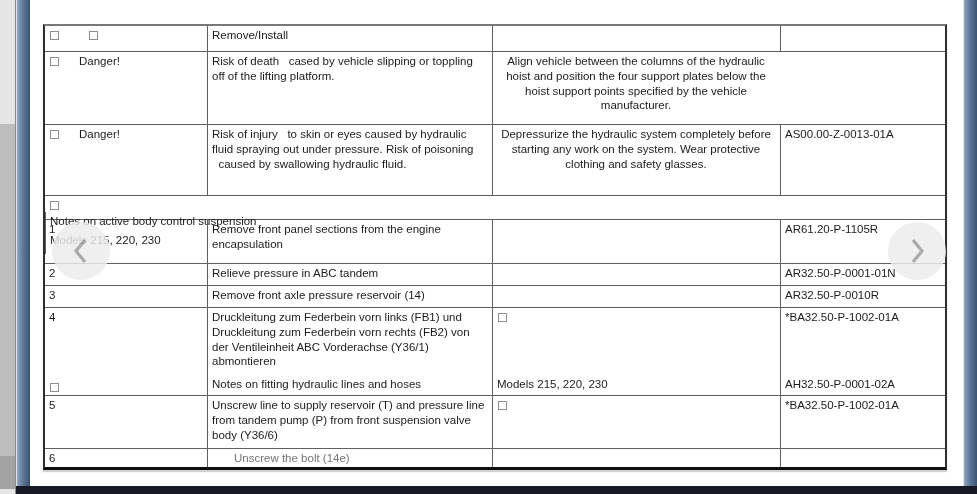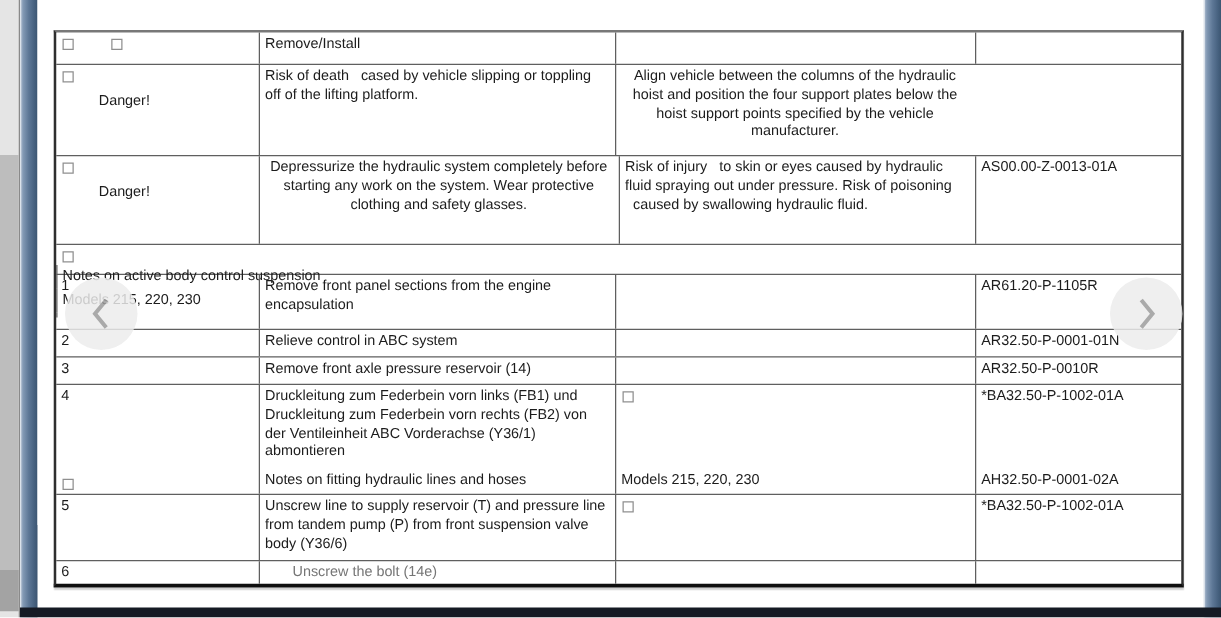--- a/index.html
+++ b/index.html
@@ -37,21 +37,21 @@
   .tcell.c1,.tcell.c2,.tcell.c3{border-left:1px solid #5f5f5f;}
   .c0{width:162px;flex:none;}
   .c1{width:285px;flex:none;}
   .c2{width:288px;flex:none;text-align:center;}
   .c3{flex:1;}
   .tcell.split{display:flex;flex-direction:column;justify-content:space-between;}
   .cell-top{display:flex;align-items:flex-start;}
   .cell-bottom{display:flex;align-items:flex-start;padding-bottom:1px;}
   .cbx{width:7px;height:7px;border:1px solid #8f8f8f;background:#fff;flex:none;display:inline-block;margin:3px 0 0 1px;}
   .cbx + .cbx{margin-left:30px;}
-  .lbl{margin-left:20px;margin-top:20px;}
+  .lbl{margin-left:20px;}
   .txt{white-space:pre-wrap;}
   .txt.faded{color:#757575;margin-left:22px;}
   
   .nav-btn{
     position:absolute;top:222px;width:58px;height:58px;border-radius:50%;
     background:var(--nav-circle,#ececec);opacity:0.84;border:none;padding:0;
     display:flex;align-items:center;justify-content:center;cursor:pointer;
   }
   .nav-btn.prev{left:52px;}
   .nav-btn.next{left:888px;}
@@ -105,30 +105,30 @@
           </div>
         </div>
       </div>
       <div class="trow" style="height: 71px;">
         <div class="tcell c0">
           <div class="cell-top">
             <span class="cbx"></span>
             <span class="lbl">Danger!</span>
           </div>
         </div>
+        <div class="tcell c1">
+          <div class="cell-top">
+            <div class="txt">Risk of injury &nbsp;&nbsp;to skin or eyes caused by hydraulic fluid spraying out under pressure. Risk of poisoning &nbsp;&nbsp;caused by swallowing hydraulic fluid.</div>
+          </div>
+        </div>
         <div class="tcell c2">
           <div class="cell-top">
             <div class="txt">Depressurize the hydraulic system completely before starting any work on the system. Wear protective clothing and safety glasses.</div>
           </div>
         </div>
-        <div class="tcell c1">
-          <div class="cell-top">
-            <div class="txt">Risk of injury &nbsp;&nbsp;to skin or eyes caused by hydraulic fluid spraying out under pressure. Risk of poisoning &nbsp;&nbsp;caused by swallowing hydraulic fluid.</div>
-          </div>
-        </div>
         <div class="tcell c3">
           <div class="cell-top">
             <div class="txt">AS00.00-Z-0013-01A</div>
           </div>
         </div>
       </div>
       <div class="trow" style="height: 24px; flex-direction: column;">
         <div class="tcell c0">
           <div class="cell-top">
             <span class="cbx"></span>
@@ -171,21 +171,21 @@
         </div>
       </div>
       <div class="trow" style="height: 22px;">
         <div class="tcell c0">
           <div class="cell-top">
             <div class="txt">2</div>
           </div>
         </div>
         <div class="tcell c1">
           <div class="cell-top">
-            <div class="txt">Relieve control in ABC system</div>
+            <div class="txt">Relieve pressure in ABC tandem</div>
           </div>
         </div>
         <div class="tcell c2">
           <div class="cell-top"></div>
         </div>
         <div class="tcell c3">
           <div class="cell-top">
             <div class="txt">AR32.50-P-0001-01N</div>
           </div>
         </div>

